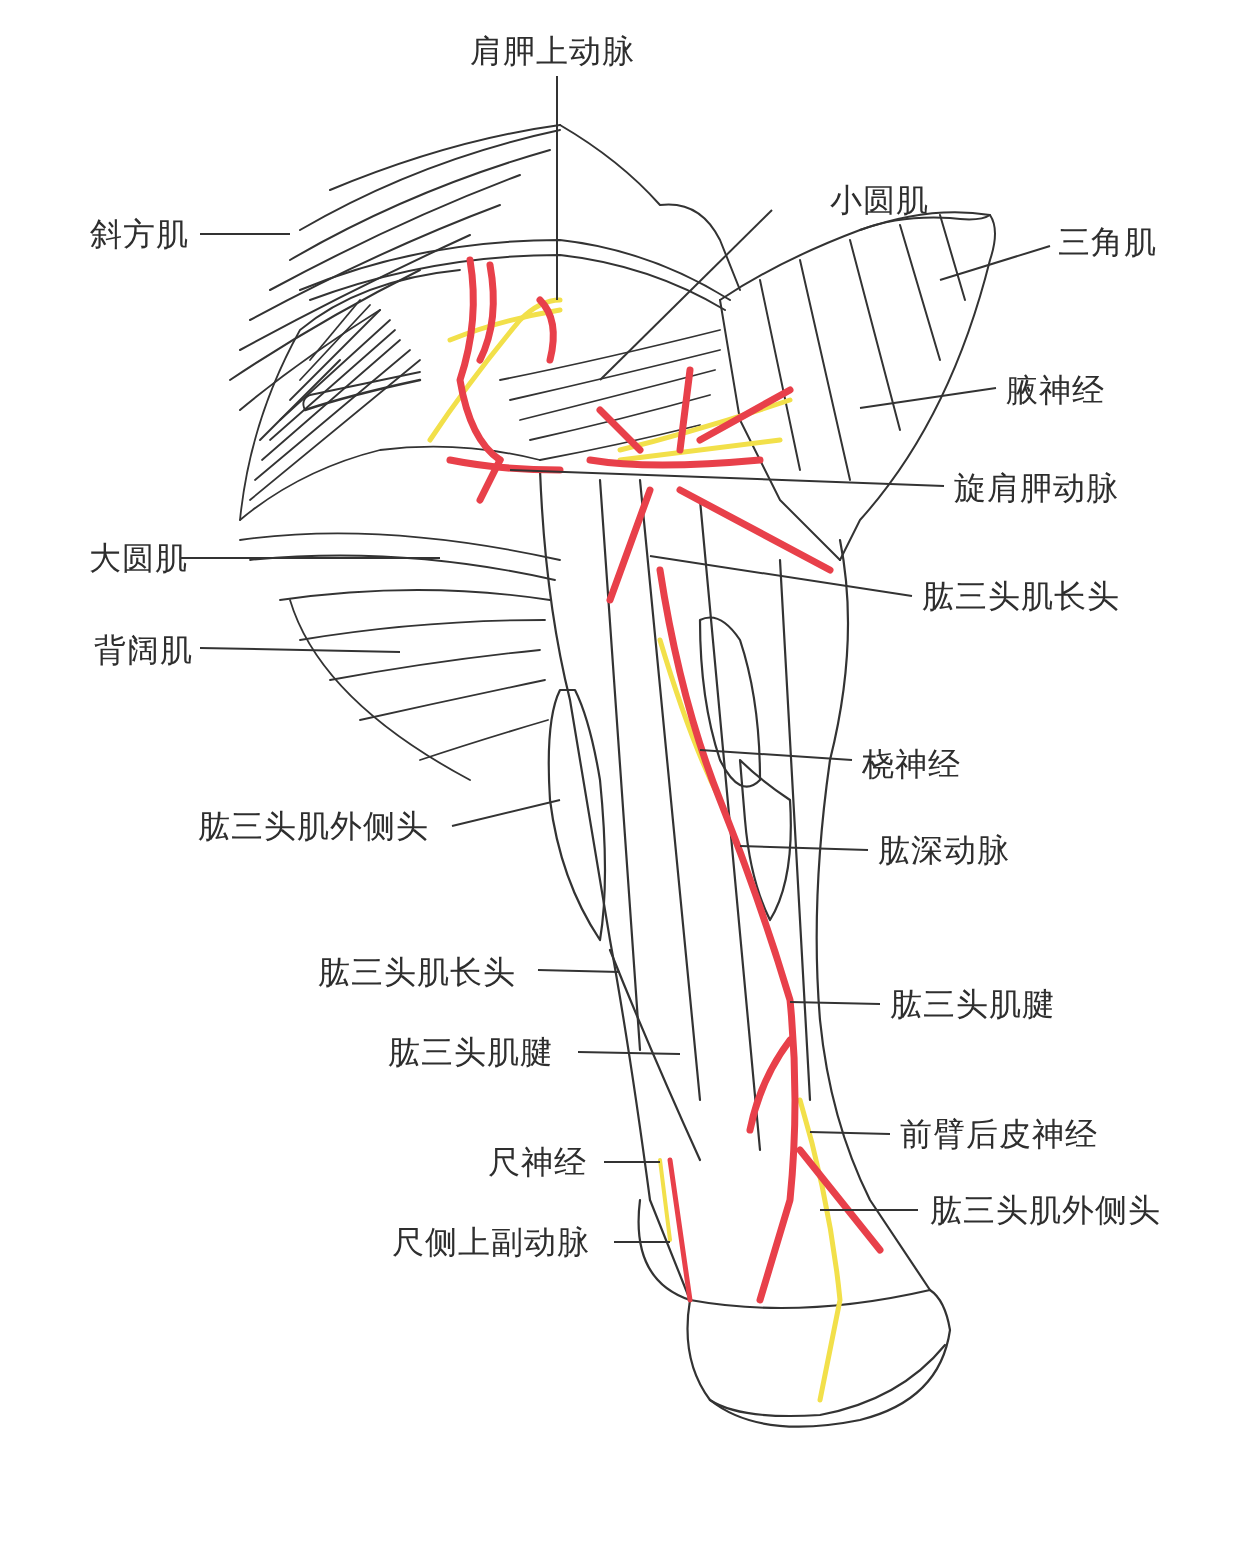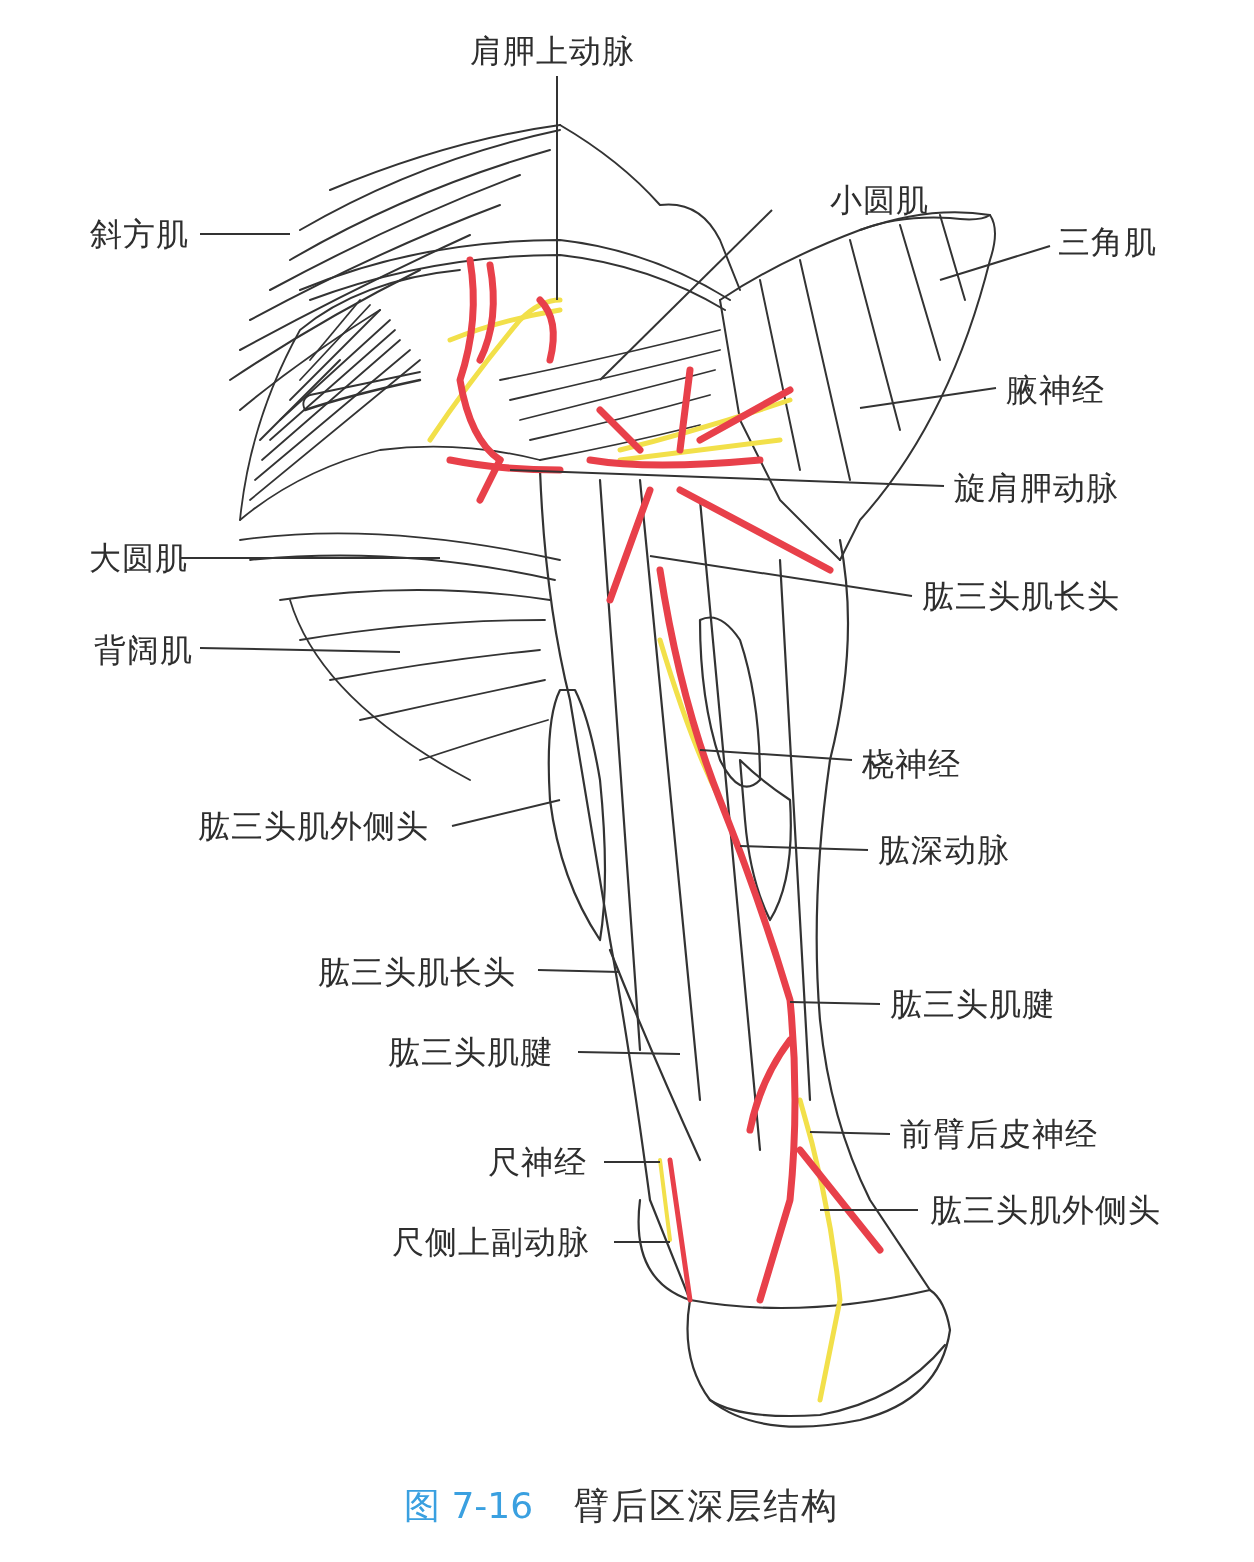--- a/index.html
+++ b/index.html
@@ -156,16 +156,13 @@
     <line x1="868" y1="850" x2="740" y2="846"></line>
     <line x1="538" y1="970" x2="620" y2="972"></line>
     <line x1="880" y1="1004" x2="790" y2="1002"></line>
     <line x1="578" y1="1052" x2="680" y2="1054"></line>
     <line x1="890" y1="1134" x2="810" y2="1132"></line>
     <line x1="604" y1="1162" x2="660" y2="1162"></line>
     <line x1="918" y1="1210" x2="820" y2="1210"></line>
     <line x1="614" y1="1242" x2="670" y2="1242"></line>
   </svg>
 
-  <div class="caption">
-    <span class="num">图 7-16</span><span class="title">臂后区深层结构</span>
-  </div>
 </div>
 
 </body></html>

